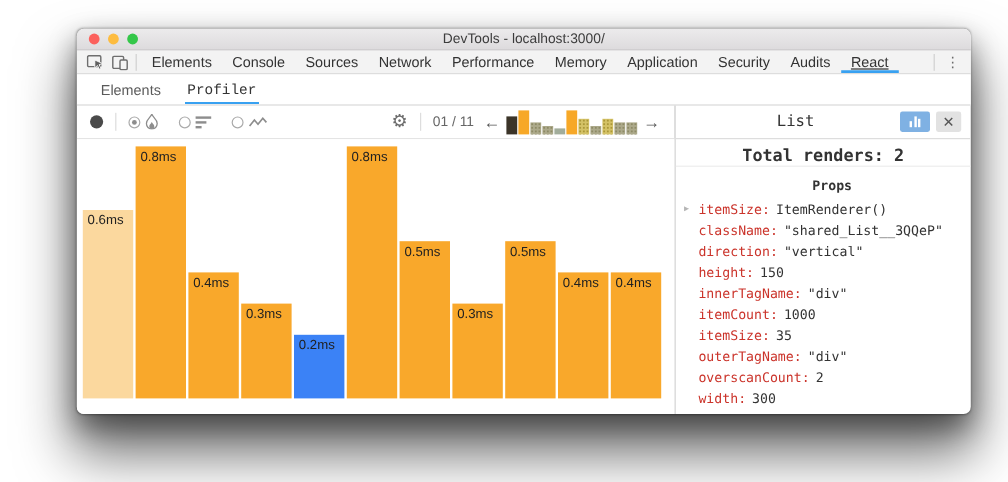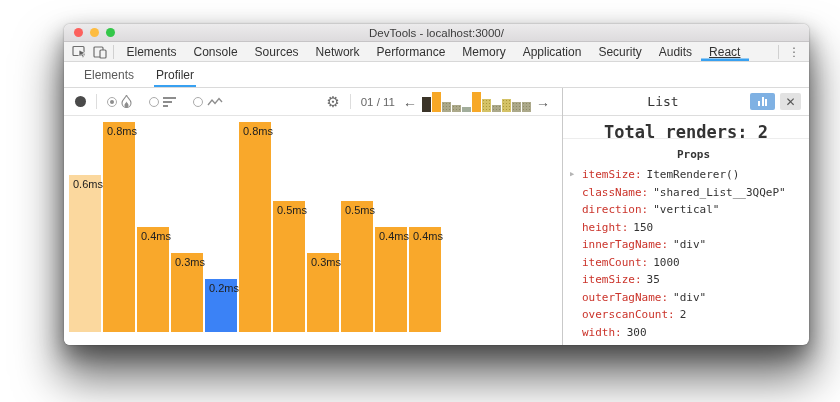--- a/index.html
+++ b/index.html
@@ -24,21 +24,21 @@
   .vdiv { width:1px; height:14px; background:#d0d0d0; align-self:center; }
   .dtabs { display:flex; align-items:stretch; flex:1; }
   .dtab { display:flex; align-items:center; padding:0 8.5px; cursor:default; position:relative; }
   .dtab.sel { box-shadow:inset 0 -2.5px 0 #38a1f1;text-decoration:underline; }
   .kebab { display:flex; align-items:center; padding:0 9px; color:#6b6b6b; font-size:12px; letter-spacing:0; }
 
   
   .subtabbar { height:26px; background:#fff; border-bottom:1px solid #dadada;
                display:flex; align-items:stretch; font-size:12px; color:#5a5a5a; }
   .stab { display:flex; align-items:center; margin-left:18px; padding:0 2px; }
-  .stab.sel { color:#333; box-shadow:inset 0 -2px 0 #38a1f1; }
+  .stab.sel { color:#333; box-shadow:inset 0 -2px 0 #38a1f1;font-family:Liberation Mono, monospace; }
 
   
   .content { display:flex; height:257px; }
   .left-pane { width:499px; border-right:1px solid #c9c9c9; display:flex; flex-direction:column; }
 
   .toolbar { height:28px; border-bottom:1px solid #e4e4e4; display:flex; align-items:center;
              padding:0 10px 0 11px; }
   .record-btn { width:11px; height:11px; border-radius:50%; background:#4a4a4a; }
   .tb-div { width:1px; height:15px; background:#ddd; margin:0 10px; }
   .radio-group { display:flex; align-items:center; gap:4px; margin-right:17px; }
@@ -51,38 +51,38 @@
   .gear { font-size:15px; color:#6b6b6b; line-height:1; }
   .snap-counter { font-size:11.5px; color:#666; margin-right:6px; white-space:nowrap; }
   .arrow { font-size:14px; color:#555; line-height:1; padding:0 2px; }
   .minichart { display:flex; align-items:flex-end; gap:1px; height:21px; margin:0 3px; }
   .mini-bar { width:9px; }
 
   
   .chart { position:relative; flex:1; background:#fff; }
   .bars { position:absolute; left:5px; bottom:13px; height:216px;
           display:flex; align-items:flex-end; gap:2px; }
-  .bar { width:32px; position:relative; }
+  .bar { width:42px; position:relative; }
   .bar .blabel { position:absolute; top:3px; left:4px; font-size:11px; color:#212121; white-space:nowrap; }
 
   
   .right-panel { flex:1; display:flex; flex-direction:column; overflow:hidden;
                  font-family:"DejaVu Sans Mono", monospace;text-align:center; }
   .panel-header { height:28px; border-bottom:1px solid #ddd; display:flex; align-items:center;
                   padding:0 8px 0 13px; }
   .panel-title { font-size:13px; color:#333; flex:1; }
   .chart-btn { width:25px; height:17px; background:#7fb1e3; border-radius:2px;
                display:flex; align-items:flex-end; justify-content:center; gap:1.5px;
                padding-bottom:4px; margin-right:5px; }
   .chart-btn i { display:block; width:2px; background:#fff; }
   .close-btn { width:21px; height:17px; background:#e2e2e2; border-radius:2px; color:#555;
                font-size:12px; display:flex; align-items:center; justify-content:center;
                font-family:"Liberation Sans", sans-serif; }
   .total-renders { height:23px; padding:6px 13px 0; border-bottom:1px solid #ededed;
-                   font-size:17px; font-weight:bold; color:#333; }
+                   font-size:14px; font-weight:bold; color:#333; }
   .props-section { padding-top:9px; flex:1; overflow:hidden; }
   .props-label { font-size:11px; font-weight:bold; color:#333; padding-left:15px; margin-bottom:7px; }
   .prop-row { position:relative; padding-left:19px; font-size:11px; height:17.5px;
               display:flex; align-items:flex-start; white-space:nowrap; }
   .prop-row .tri { position:absolute; left:7px; top:2px; font-size:7px; color:#b5b5b5; }
   .pkey { color:#cb342b; }
   .pval { color:#333; margin-left:5px; }
 
   svg { display:block; }
 </style>

